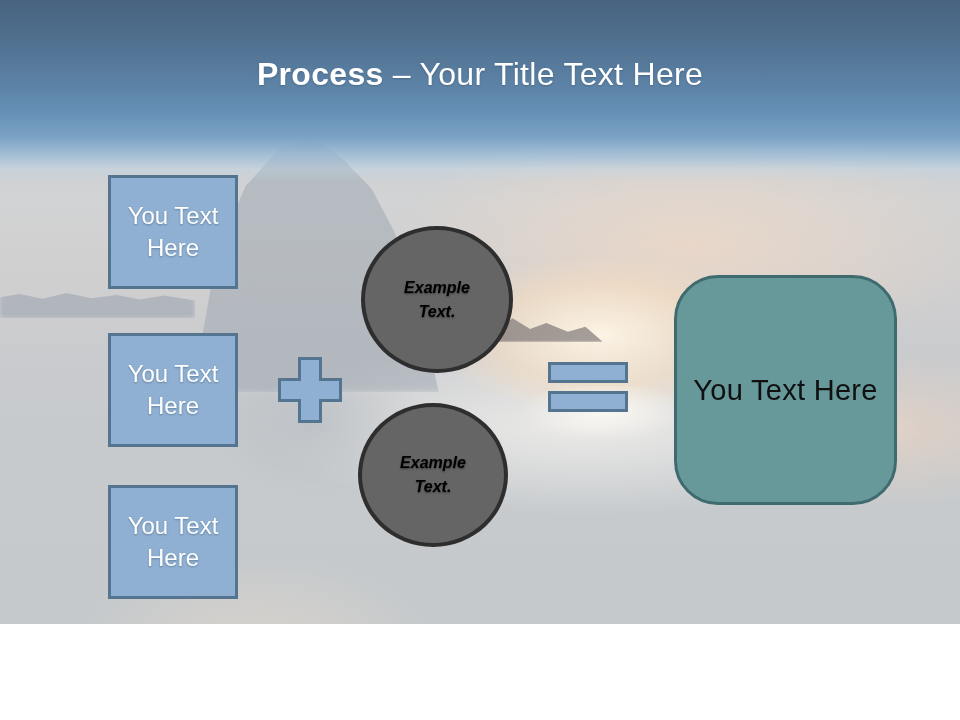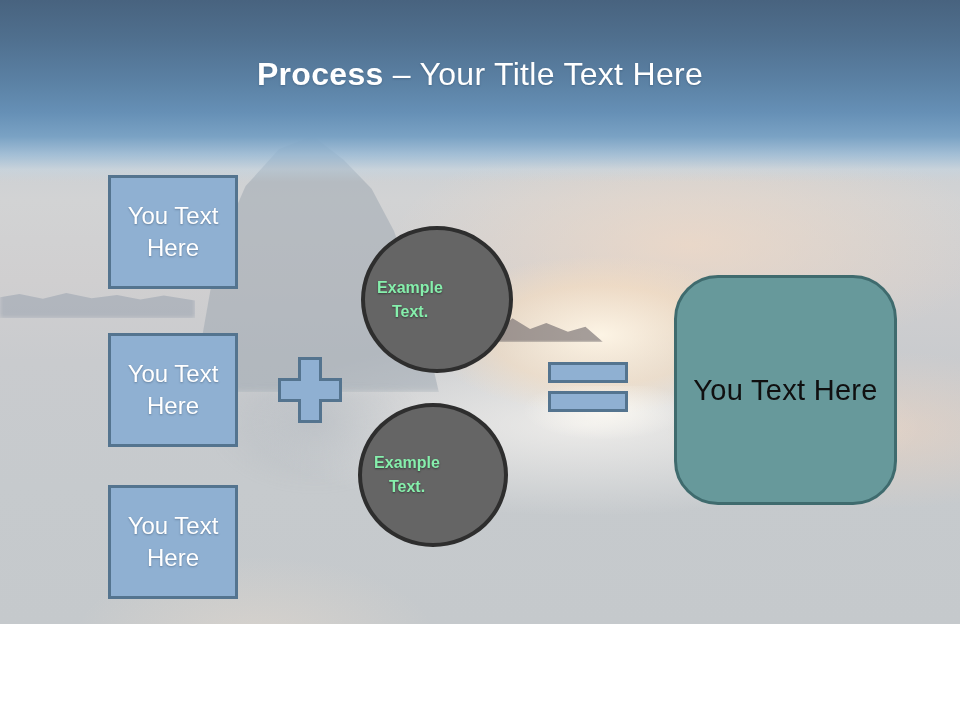--- a/index.html
+++ b/index.html
@@ -65,22 +65,22 @@
   .equals-wrap{position:absolute; left:548px; top:362px; width:80px; height:50px;
     display:flex; flex-direction:column; justify-content:space-between;}
   .equals-bar{
     width:80px; height:21px; box-sizing:border-box;
     background:#8fb0d2; border:3px solid #54748f;
   }
   
   .circle{
     position:absolute; box-sizing:border-box; border-radius:50%;
     background:#656565; border:4px solid #2e2e2e;
-    display:flex; align-items:center; justify-content:flex-start; text-align:center;
-    color:#86efac; font-weight:700; font-size:16px; line-height:1.5;
+    display:flex; align-items:center; justify-content:center; text-align:center;
+    color:#000000; font-weight:700; font-style:italic; font-size:16px; line-height:1.5;
     text-shadow:0 1px 2px rgba(0,0,0,0.45);
   }
   .circle-1{left:361px; top:226px; width:152px; height:147px;}
   .circle-2{left:358px; top:403px; width:150px; height:144px;}
   .circle .lbl{width:90px;}
   
   .result-box{
     position:absolute; left:674px; top:275px; width:223px; height:230px; box-sizing:border-box;
     background:#67999b; border:3px solid #3f6b6e; border-radius:44px;
     display:flex; align-items:center; justify-content:center;

